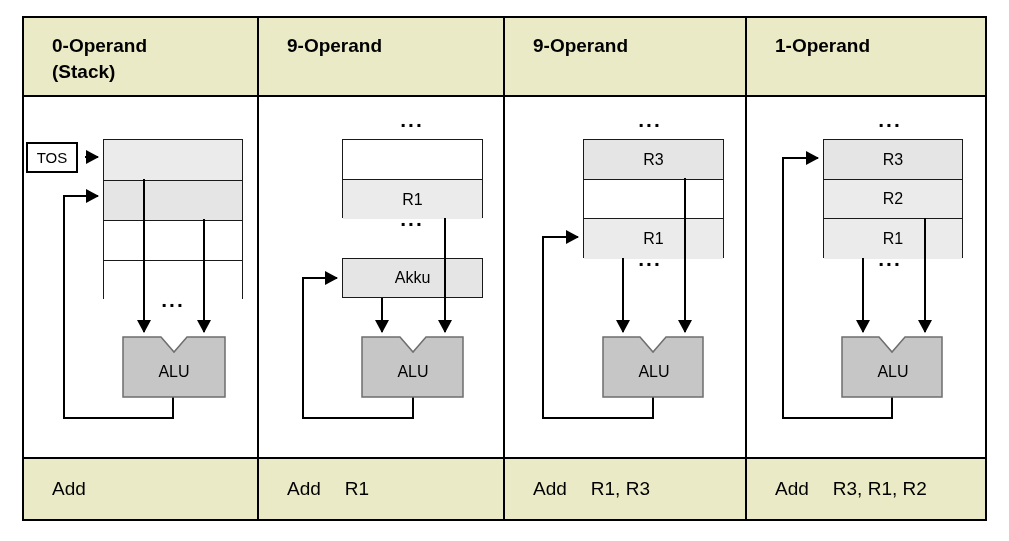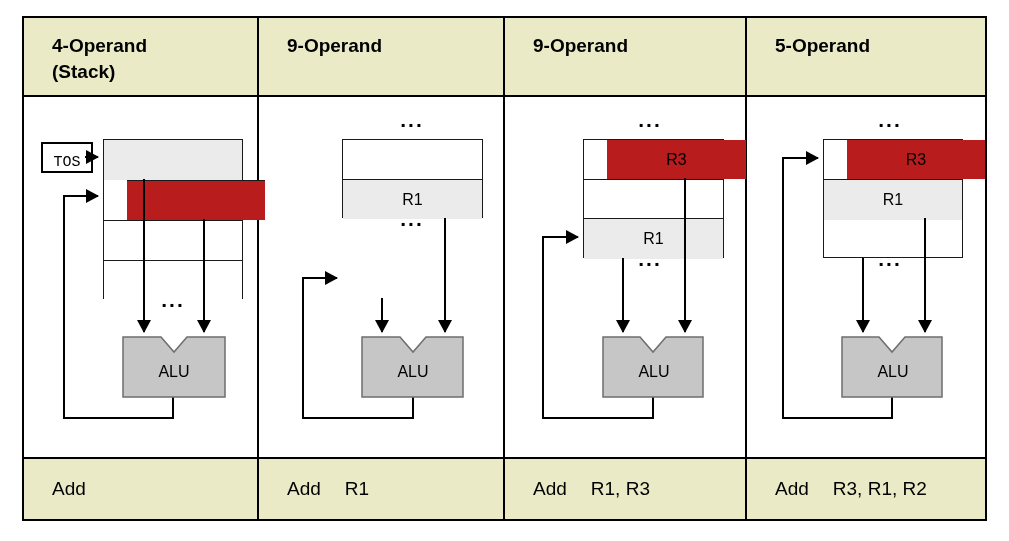--- a/index.html
+++ b/index.html
@@ -28,25 +28,25 @@
   .ftr .operands{margin-left:24px;}
   .regbox{position:absolute; border:1px solid #1a1a1a; box-sizing:border-box;}
   .regrow{
     box-sizing:border-box; width:100%;
     display:flex; align-items:center; justify-content:center;
     font-size:16px;
   }
   .regrow + .regrow{border-top:1px solid #1a1a1a;}
   .fill-white{background:#ffffff;}
   .fill-light{background:#EBEBEB;}
-  .fill-mid{background:#b91c1c;margin-left:23px;}
+  .fill-mid{background:#e5e5e5;}
   .tosbox{
-    position:absolute; left:17px; top:124px; width:52px; height:31px;
+    position:absolute; left:2px; top:124px; width:52px; height:31px;
     border:2px solid #000; box-sizing:border-box; background:#fff;
-    display:flex; align-items:flex-end; justify-content:center; font-size:15px;font-family:Liberation Mono, monospace;
+    display:flex; align-items:center; justify-content:center; font-size:15px;
   }
   .dots{
     position:absolute; width:60px; text-align:center;
     font-size:21px; font-weight:bold; letter-spacing:2px; line-height:20px; height:20px;
   }
   .alulabel{
     position:absolute; width:102px; height:60px; box-sizing:border-box;
     display:flex; align-items:center; justify-content:center;
     padding-top:10px; font-size:16px;
   }
@@ -58,54 +58,56 @@
 <div id="stage">
   <div id="frame">
 
     <div id="header-band" class="band"></div>
     <div id="footer-band" class="band"></div>
 
     <div class="vdivider" style="left:233px"></div>
     <div class="vdivider" style="left:479px"></div>
     <div class="vdivider" style="left:721px"></div>
 
-    <div class="hdr" style="left:28px"><span>4-Operand</span><br><span>(Stack)</span></div>
+    <div class="hdr" style="left:28px"><span>0-Operand</span><br><span>(Stack)</span></div>
     <div class="hdr" style="left:263px"><span>9-Operand</span><br></div>
     <div class="hdr" style="left:509px"><span>9-Operand</span></div>
-    <div class="hdr" style="left:751px"><span>5-Operand</span></div>
+    <div class="hdr" style="left:751px"><span>1-Operand</span></div>
 
     <div class="tosbox">
       <span>TOS</span>
     </div>
     <div class="regbox" style="left:79px; top:121px; width:140px; height:160px;">
       <div class="regrow fill-light" style="height:40px"></div>
       <div class="regrow fill-mid" style="height:40px"></div>
       <div class="regrow fill-white" style="height:40px"></div>
       <div class="regrow fill-white" style="height:40px"></div>
     </div>
     <div class="dots" style="left:119px; top:272px;">...</div>
 
     <div class="dots" style="left:358px; top:92px;">...</div>
     <div class="regbox" style="left:318px; top:121px; width:141px; height:79px;">
       <div class="regrow fill-white" style="height:39px"></div>
       <div class="regrow fill-light" style="height:40px">R1</div>
     </div>
     <div class="dots" style="left:358px; top:191px;">...</div>
+    <div class="regbox regrow fill-mid" style="left:318px; top:240px; width:141px; height:40px;">Akku</div>
 
     <div class="dots" style="left:596px; top:92px;">...</div>
     <div class="regbox" style="left:559px; top:121px; width:141px; height:119px;">
       <div class="regrow fill-mid" style="height:39px">R3</div>
       <div class="regrow fill-white" style="height:39px"></div>
       <div class="regrow fill-light" style="height:41px">R1</div>
     </div>
     <div class="dots" style="left:596px; top:231px;">...</div>
 
     <div class="dots" style="left:836px; top:92px;">...</div>
     <div class="regbox" style="left:799px; top:121px; width:140px; height:119px;">
       <div class="regrow fill-mid" style="height:39px">R3</div>
+      <div class="regrow fill-light" style="height:39px">R2</div>
       <div class="regrow fill-light" style="height:41px">R1</div>
     </div>
     <div class="dots" style="left:836px; top:231px;">...</div>
 
     <svg id="wires" viewBox="0 0 961 501" xmlns="http://www.w3.org/2000/svg">
       <defs>
         <marker id="ah" markerUnits="userSpaceOnUse" markerWidth="16" markerHeight="16" refX="12" refY="7" orient="auto">
           <path d="M0,0 L13,7 L0,14 Z" fill="#000"></path>
         </marker>
       </defs>

